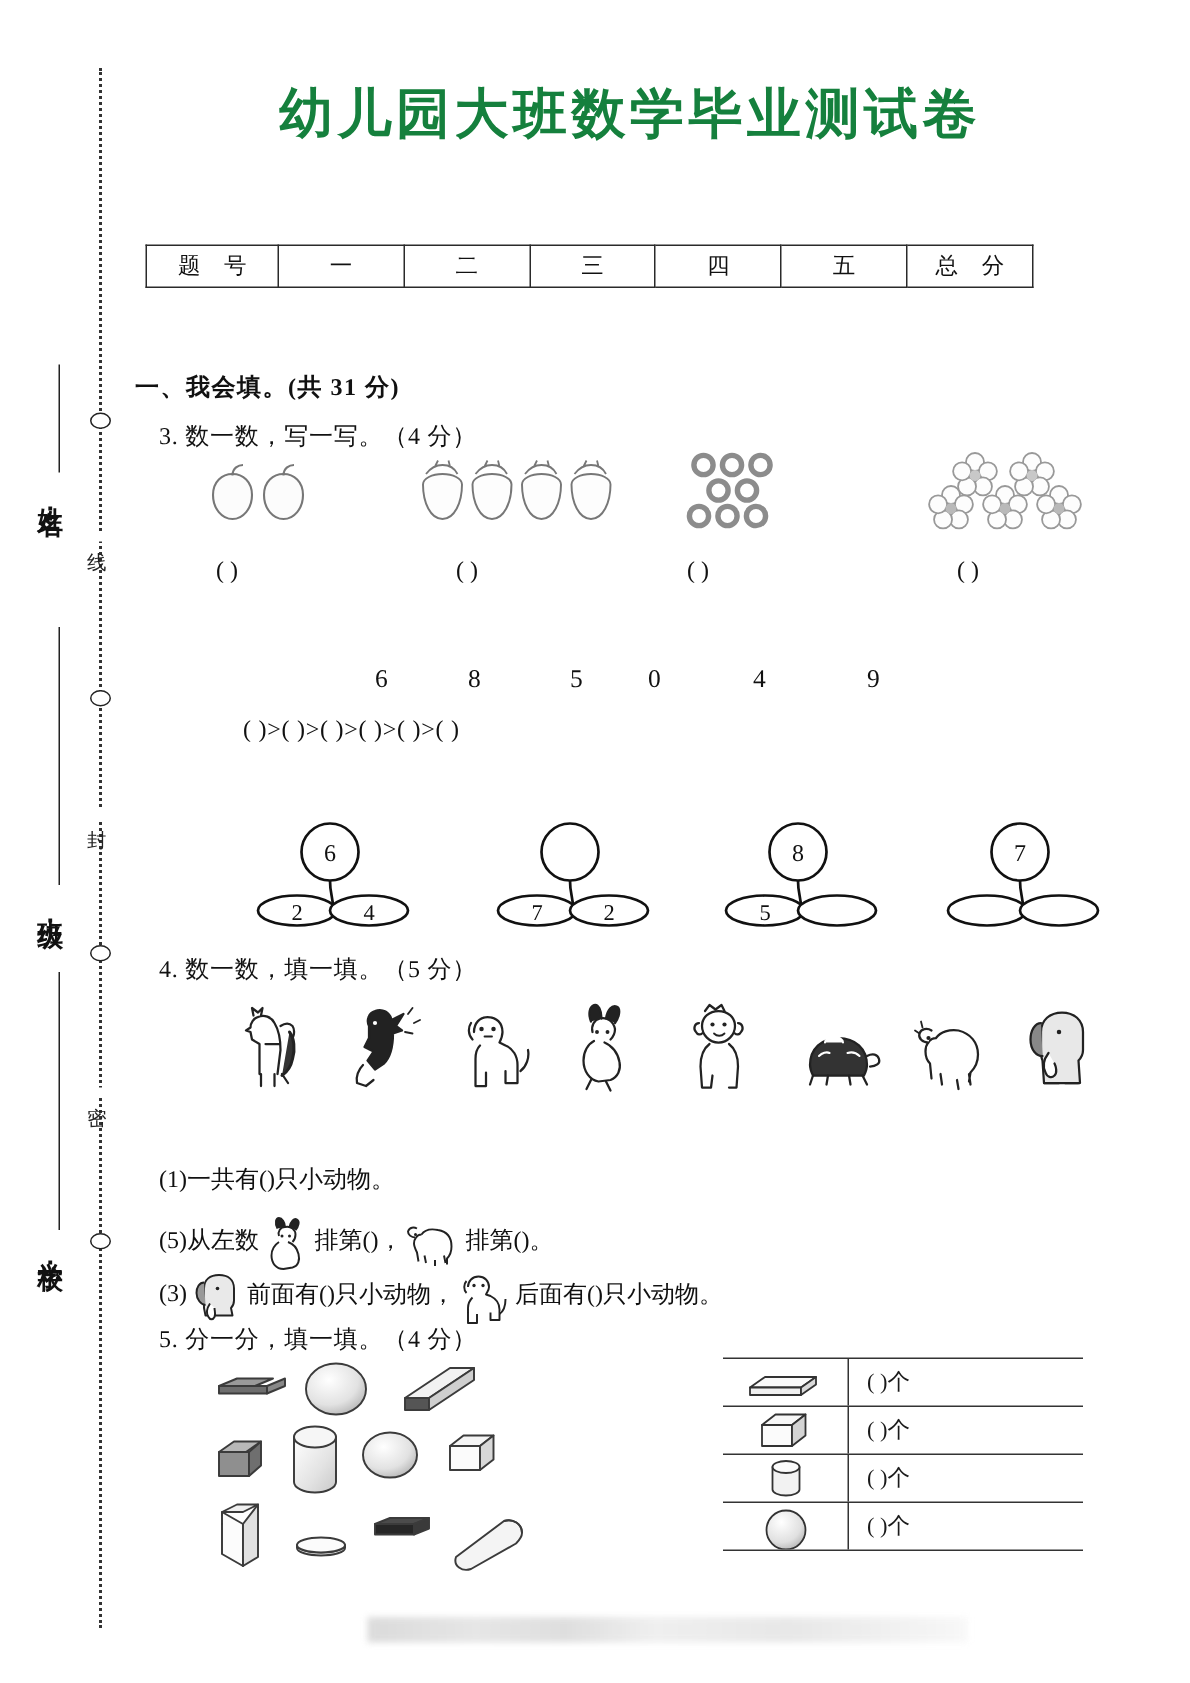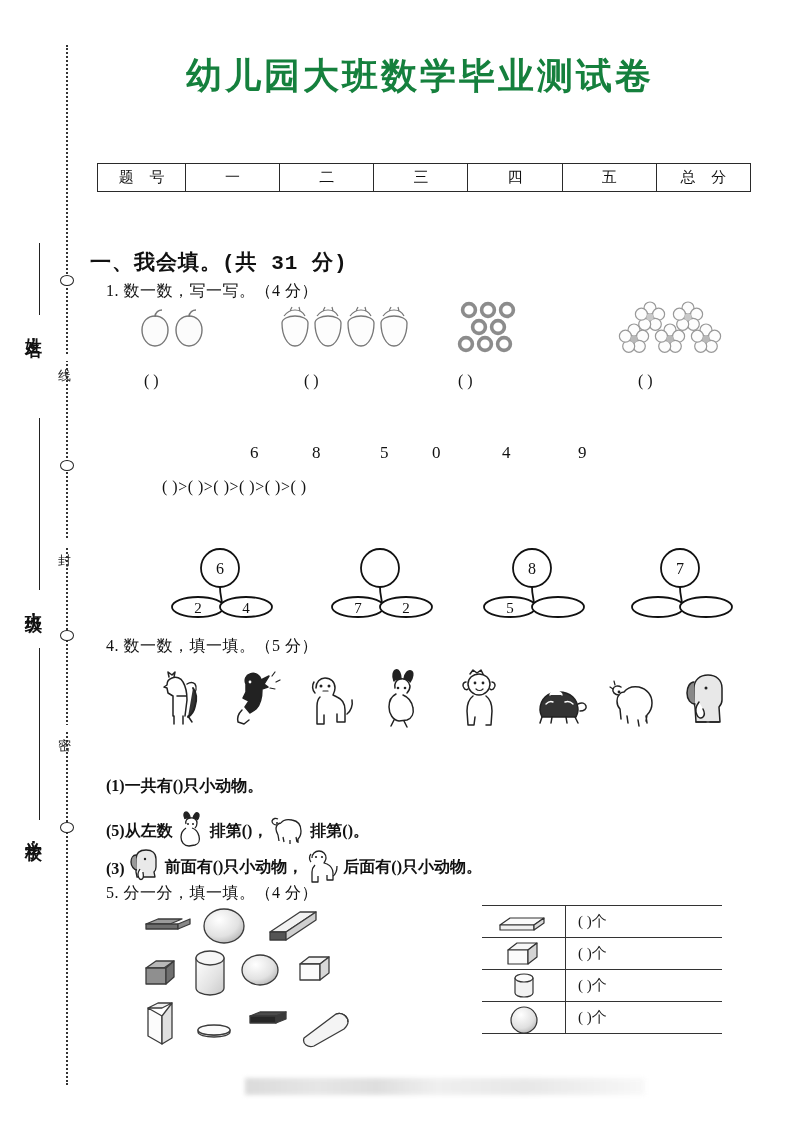--- a/index.html
+++ b/index.html
@@ -82,45 +82,44 @@
     font-size: 36px;
     font-weight: bold;
     letter-spacing: 3px;
     color: #15803d;
   }
 
   
   #score-table {
     position: absolute;
     left: 7px; top: 163px;
-    width: 654px;
+    width: 592px;
     border-collapse: collapse;
     table-layout: fixed;
   }
   #score-table td {
     border: 1.3px solid #2a2a2a;
     height: 28px;
     text-align: center;
     vertical-align: middle;
     font-size: 15px;
     letter-spacing: 6px;
     text-indent: 6px;
     color: #111;
   }
   #score-table td.lbl { width: 88px; }
 
   
   .sec-head {
     position: absolute;
-    font-size: 21px;
+    font-size: 16px;
     font-weight: bold;
     letter-spacing: 1px;
     white-space: nowrap;
     color: #111;
-    font-family: Liberation Mono, monospace;
   }
   .q-head {
     position: absolute;
     font-size: 16px;
     letter-spacing: 0.5px;
     white-space: nowrap;
     color: #111;
   }
   .paren-row {
     position: absolute;
@@ -133,22 +132,21 @@
     font-size: 17px;
     white-space: nowrap;
     color: #111;
   }
   .sub-q {
     position: absolute;
     font-size: 16px;
     white-space: nowrap;
     color: #111;
     display: flex;
-    align-items: flex-end;
-    font-weight: bold;
+    align-items: center;
   }
 
   
   .picgroup { position: absolute; display: flex; align-items: flex-end; }
 
   svg { display: block; overflow: visible; }
 
   .wm {
     position: absolute;
     left: 155px; top: 1078px;
@@ -196,21 +194,21 @@
       <td>三</td>
       <td>四</td>
       <td>五</td>
       <td>总  分</td>
     </tr>
   </tbody>
     </table>
 
   <div class="sec-head" style="left:0px; top:248px;">一、我会填。(共 31 分)</div>
 
-  <div class="q-head" style="left:16px; top:281px;">1. 数一数，写一写。（4 分）</div>
+  <div class="q-head" style="left:16px; top:281px;">3. 数一数，写一写。（4 分）</div>
 
   <div class="picgroup" style="left:48px; top:308px;">
     <svg width="74" height="42" viewBox="0 0 74 42">
       <g fill="#fcfcfc" stroke="#777" stroke-width="1.4">
         <path d="M4 22c0-9 6-14 13-14s13 5 13 14c0 9-6 16-13 16S4 31 4 22z"></path>
         <path d="M17 9c0-5 4-7 7-7" fill="none"></path>
         <path d="M38 22c0-9 6-14 13-14s13 5 13 14c0 9-6 16-13 16S38 31 38 22z"></path>
         <path d="M51 9c0-5 4-7 7-7" fill="none"></path>
       </g>
     </svg>

